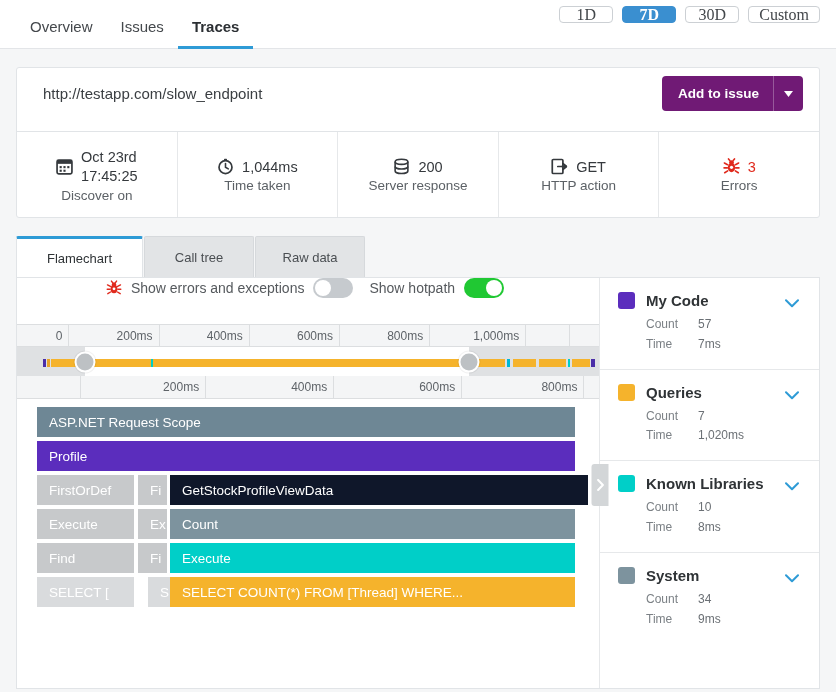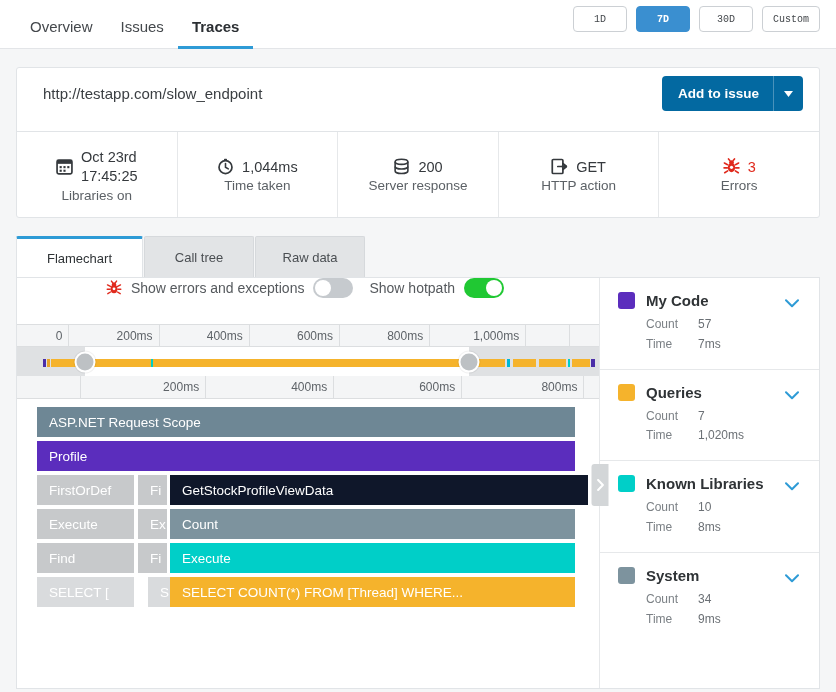--- a/index.html
+++ b/index.html
@@ -36,27 +36,27 @@
 
   .range-group {
     position: absolute;
     right: 16px;
     top: 6px;
     display: flex;
     gap: 9px;
   }
   .range-btn {
     min-width: 54px;
-    height: 26px;
+    height: 17px;
     border: 1px solid #ccd0d4;
     border-radius: 4px;
     background: #fff;
     color: #43474b;
-    font-size: 10px;
-    font-family: Liberation Mono, monospace;
+    font-size: 16px;
+    font-family: Liberation Serif, serif;
     display: flex; align-items: center; justify-content: center;
     cursor: pointer;
     padding: 0 10px;
   }
   .range-btn.active {
     background: #3a8fd0;
     border-color: #3a8fd0;
     color: #fff;
     font-weight: 700;
   }
@@ -71,21 +71,21 @@
   .url-row {
     height: 64px;
     display: flex;
     align-items: center;
     padding: 0 16px 12px 26px;
     border-bottom: 1px solid #e1e4e7;
   }
   .url-text { font-size: 15px; color: #3a3e42; flex: 1; }
   .add-issue {
     display: flex; align-items: stretch;
-    background: #0369a1;
+    background: #701a75;
     border-radius: 4px;
     height: 35px;
     color: #fff;
     cursor: pointer;
   }
   .add-issue .lbl {
     display: flex; align-items: center;
     padding: 0 14px 0 16px;
     font-size: 13.5px;
     font-weight: 700;
@@ -327,21 +327,21 @@
               <rect x="10.6" y="7.6" width="2" height="2" fill="#35393d"></rect>
               <rect x="3.4" y="11" width="2" height="2" fill="#35393d"></rect>
               <rect x="7" y="11" width="2" height="2" fill="#35393d"></rect>
             </svg>
           </span>
           <span class="twoline">
             <span class="val">Oct 23rd</span>
             <span class="val">17:45:25</span>
           </span>
         </div>
-        <div class="stat-sub">Libraries on</div>
+        <div class="stat-sub">Discover on</div>
       </div>
 
       <div class="stat">
         <div class="stat-top">
           <span class="stat-icon">
             <svg width="17" height="17" viewBox="0 0 16 16">
               <circle cx="8" cy="8.6" r="6.1" fill="none" stroke="#35393d" stroke-width="1.6"></circle>
               <path d="M8 5.2 L8 8.7 L10.6 10.2" fill="none" stroke="#35393d" stroke-width="1.5" stroke-linecap="round"></path>
               <rect x="6.6" y="0.6" width="2.8" height="1.8" rx="0.6" fill="#35393d"></rect>
             </svg>

